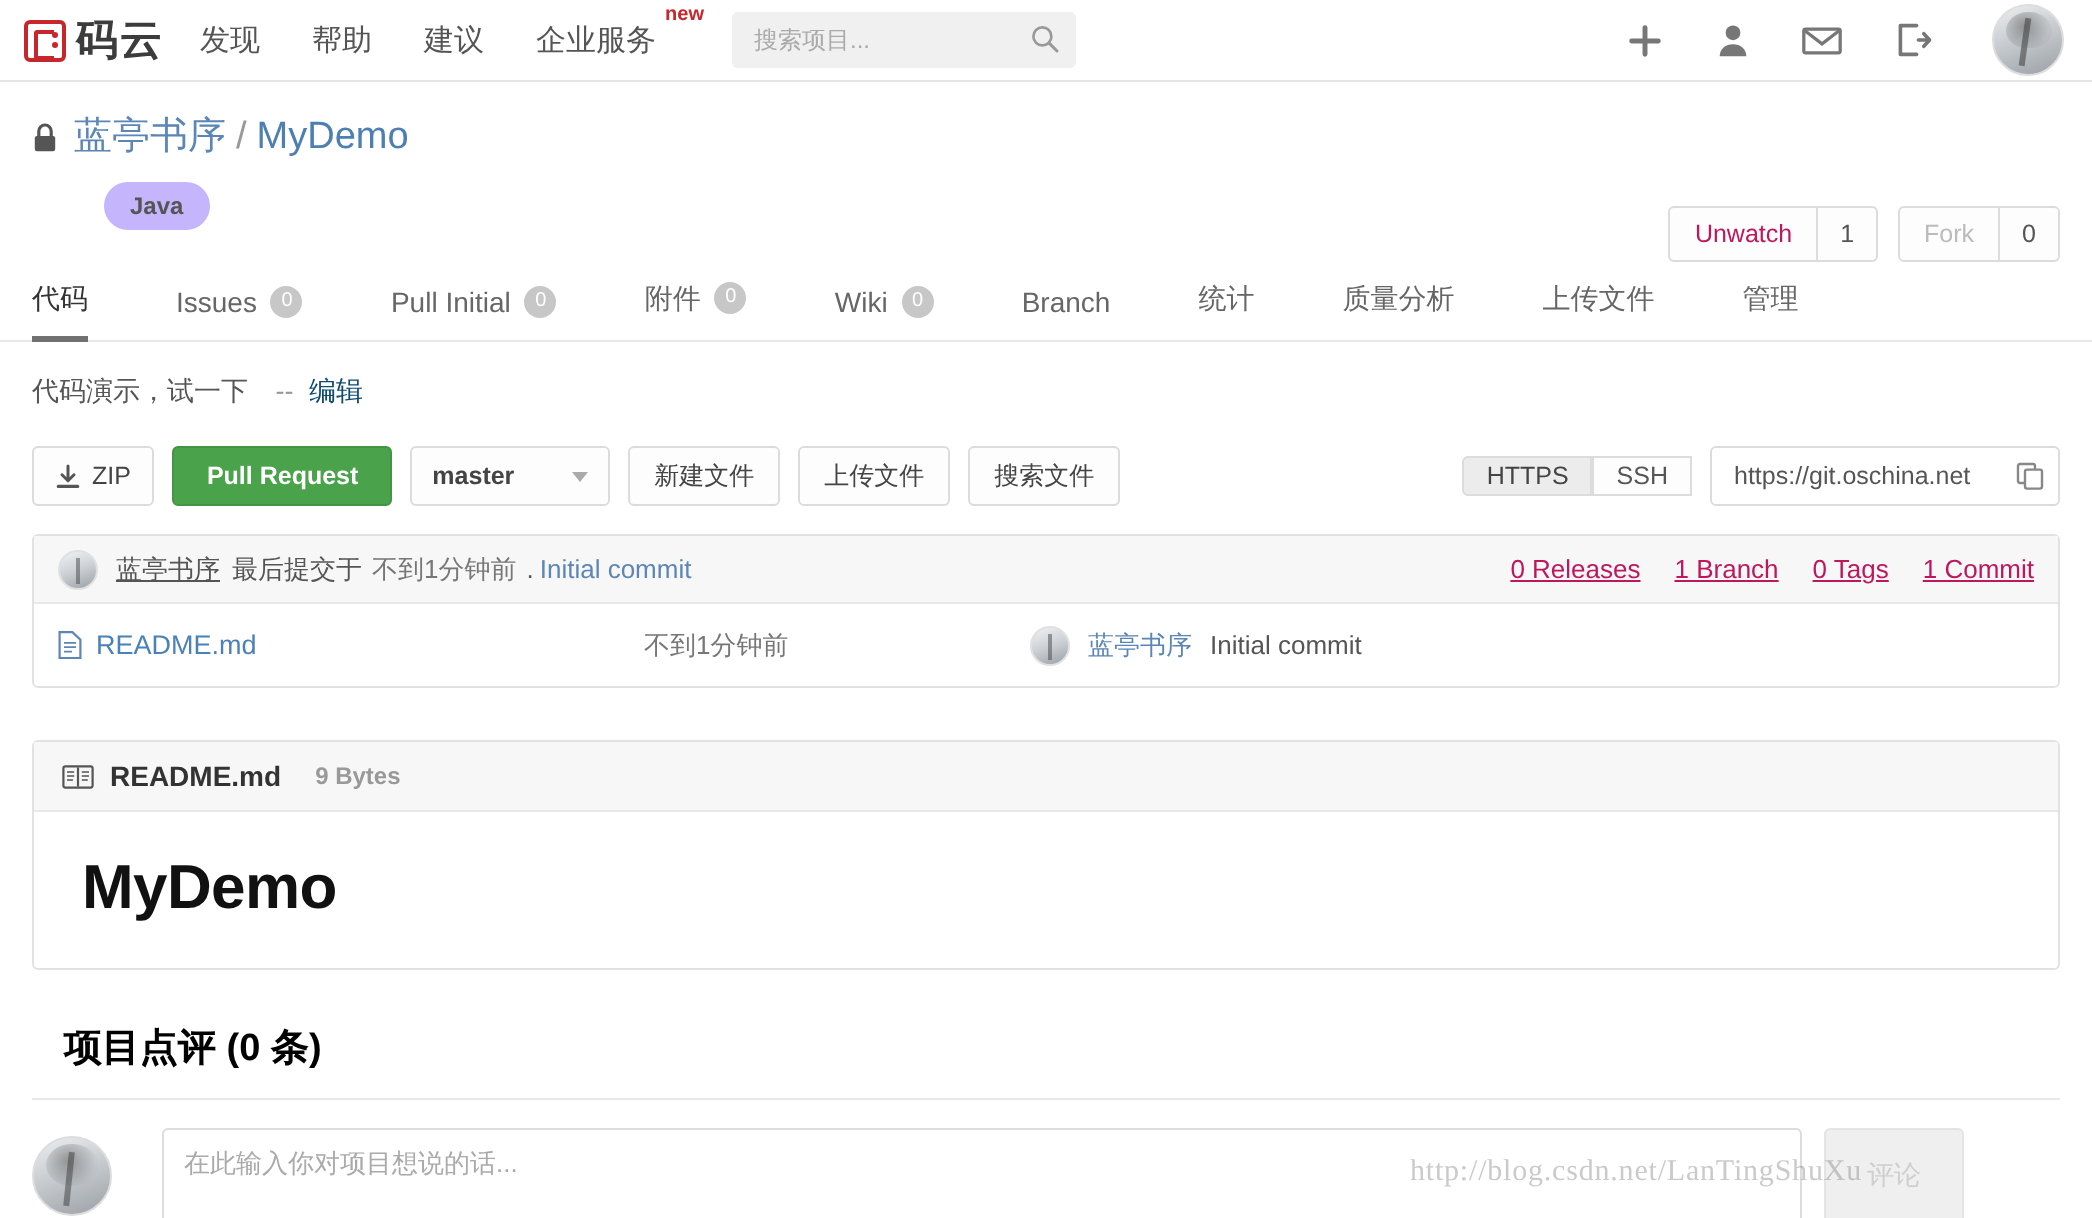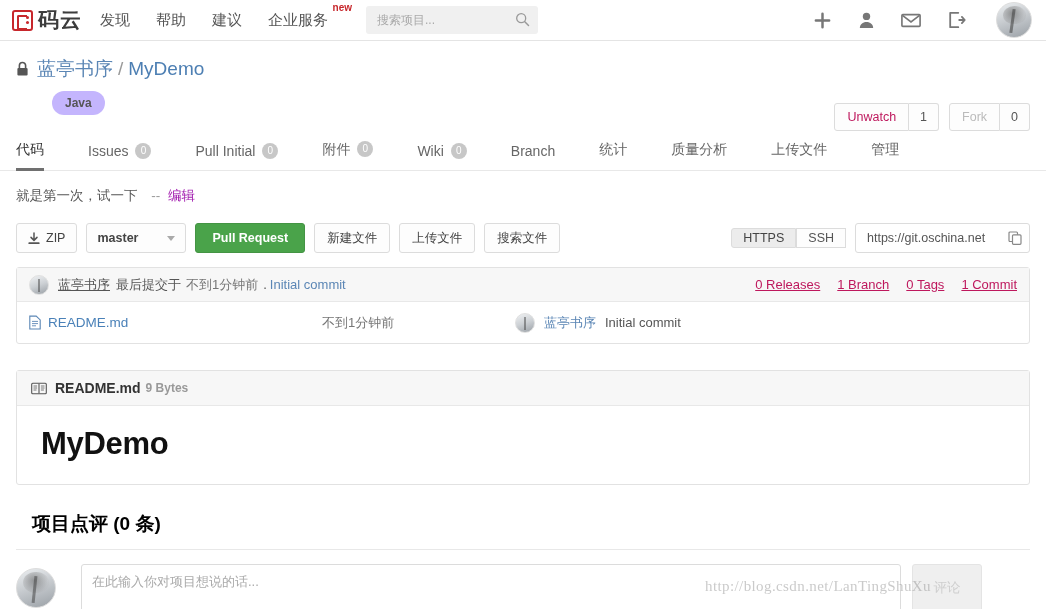--- a/index.html
+++ b/index.html
@@ -183,21 +183,21 @@
     text-align:center;
     padding:0 4px;
   }
 
   
   #desc {
     padding:16px 16px 0 16px;
     font-size:13.5px;
     color:#555;
   }
-  #desc .edit-link { color:#a21caf; text-decoration:none; margin-left:4px; }
+  #desc .edit-link { color:#0c4a6e; text-decoration:none; margin-left:4px; }
   #desc .dashes { color:#999; margin-left:10px; }
 
   
   #toolbar {
     margin:18px 16px 0 16px;
     display:flex; align-items:center;
     position:relative;
     height:30px;
   }
   .tb-btn {
@@ -334,21 +334,21 @@
   #readme-head {
     background:#f7f7f7;
     border-bottom:1px solid #e8e8e8;
     height:35px;
     display:flex; align-items:center;
     padding:0 14px;
     font-size:14px;
   }
   #readme-head .bi { margin-right:8px; color:#555; display:inline-flex; }
   #readme-title { font-weight:bold; color:#333; }
-  #readme-size { color:#999; font-weight:bold; font-size:12px; margin-left:5px; }
+  #readme-size { color:#999; font-weight:bold; font-size:12px; margin-left:17px; }
   #readme-body { padding:20px 24px 22px 24px; }
   #readme-h1 {
     margin:0;
     font-size:31px;
     font-weight:bold;
     color:#111;
     letter-spacing:-.3px;
   }
 
   
@@ -525,42 +525,42 @@
     <span class="badge">0</span>
   </a>
   <a class="tab" href="#">Branch</a>
   <a class="tab" href="#">统计</a>
   <a class="tab" href="#">质量分析</a>
   <a class="tab" href="#">上传文件</a>
   <a class="tab" href="#">管理</a>
 </div>
 
 <div id="desc">
-  <span>就是第一次，试一下</span>
+  <span>代码演示，试一下</span>
   <span class="dashes">--</span>
   <a class="edit-link" href="#">编辑</a>
 </div>
 
 <div id="toolbar">
   <span class="tb-btn" id="zip-btn">
     <span class="dl">
       <svg width="12" height="13" viewBox="0 0 12 13">
           <path d="M6 1v7M3 5.4L6 8.4 9 5.4" fill="none" stroke="#555" stroke-width="1.5" stroke-linecap="round" stroke-linejoin="round"></path>
           <path d="M1.2 11.2h9.6" stroke="#555" stroke-width="1.7" stroke-linecap="round"></path>
         </svg>
     </span>
     <span>ZIP</span>
   </span>
 
+  <span class="tb-btn" id="pr-btn">Pull Request</span>
+
   <span class="tb-btn" id="branch-btn">
     <span>master</span>
     <span class="caret"></span>
   </span>
-
-  <span class="tb-btn" id="pr-btn">Pull Request</span>
   <span class="tb-btn">新建文件</span>
   <span class="tb-btn">上传文件</span>
   <span class="tb-btn">搜索文件</span>
 
   <div id="clone-wrap">
     <span class="proto-seg sel">HTTPS</span>
     <span class="proto-seg">SSH</span>
     <div id="clone-url-wrap">
       <input id="clone-url" value="https://git.oschina.net" style="">
       <span id="copy-icon">

